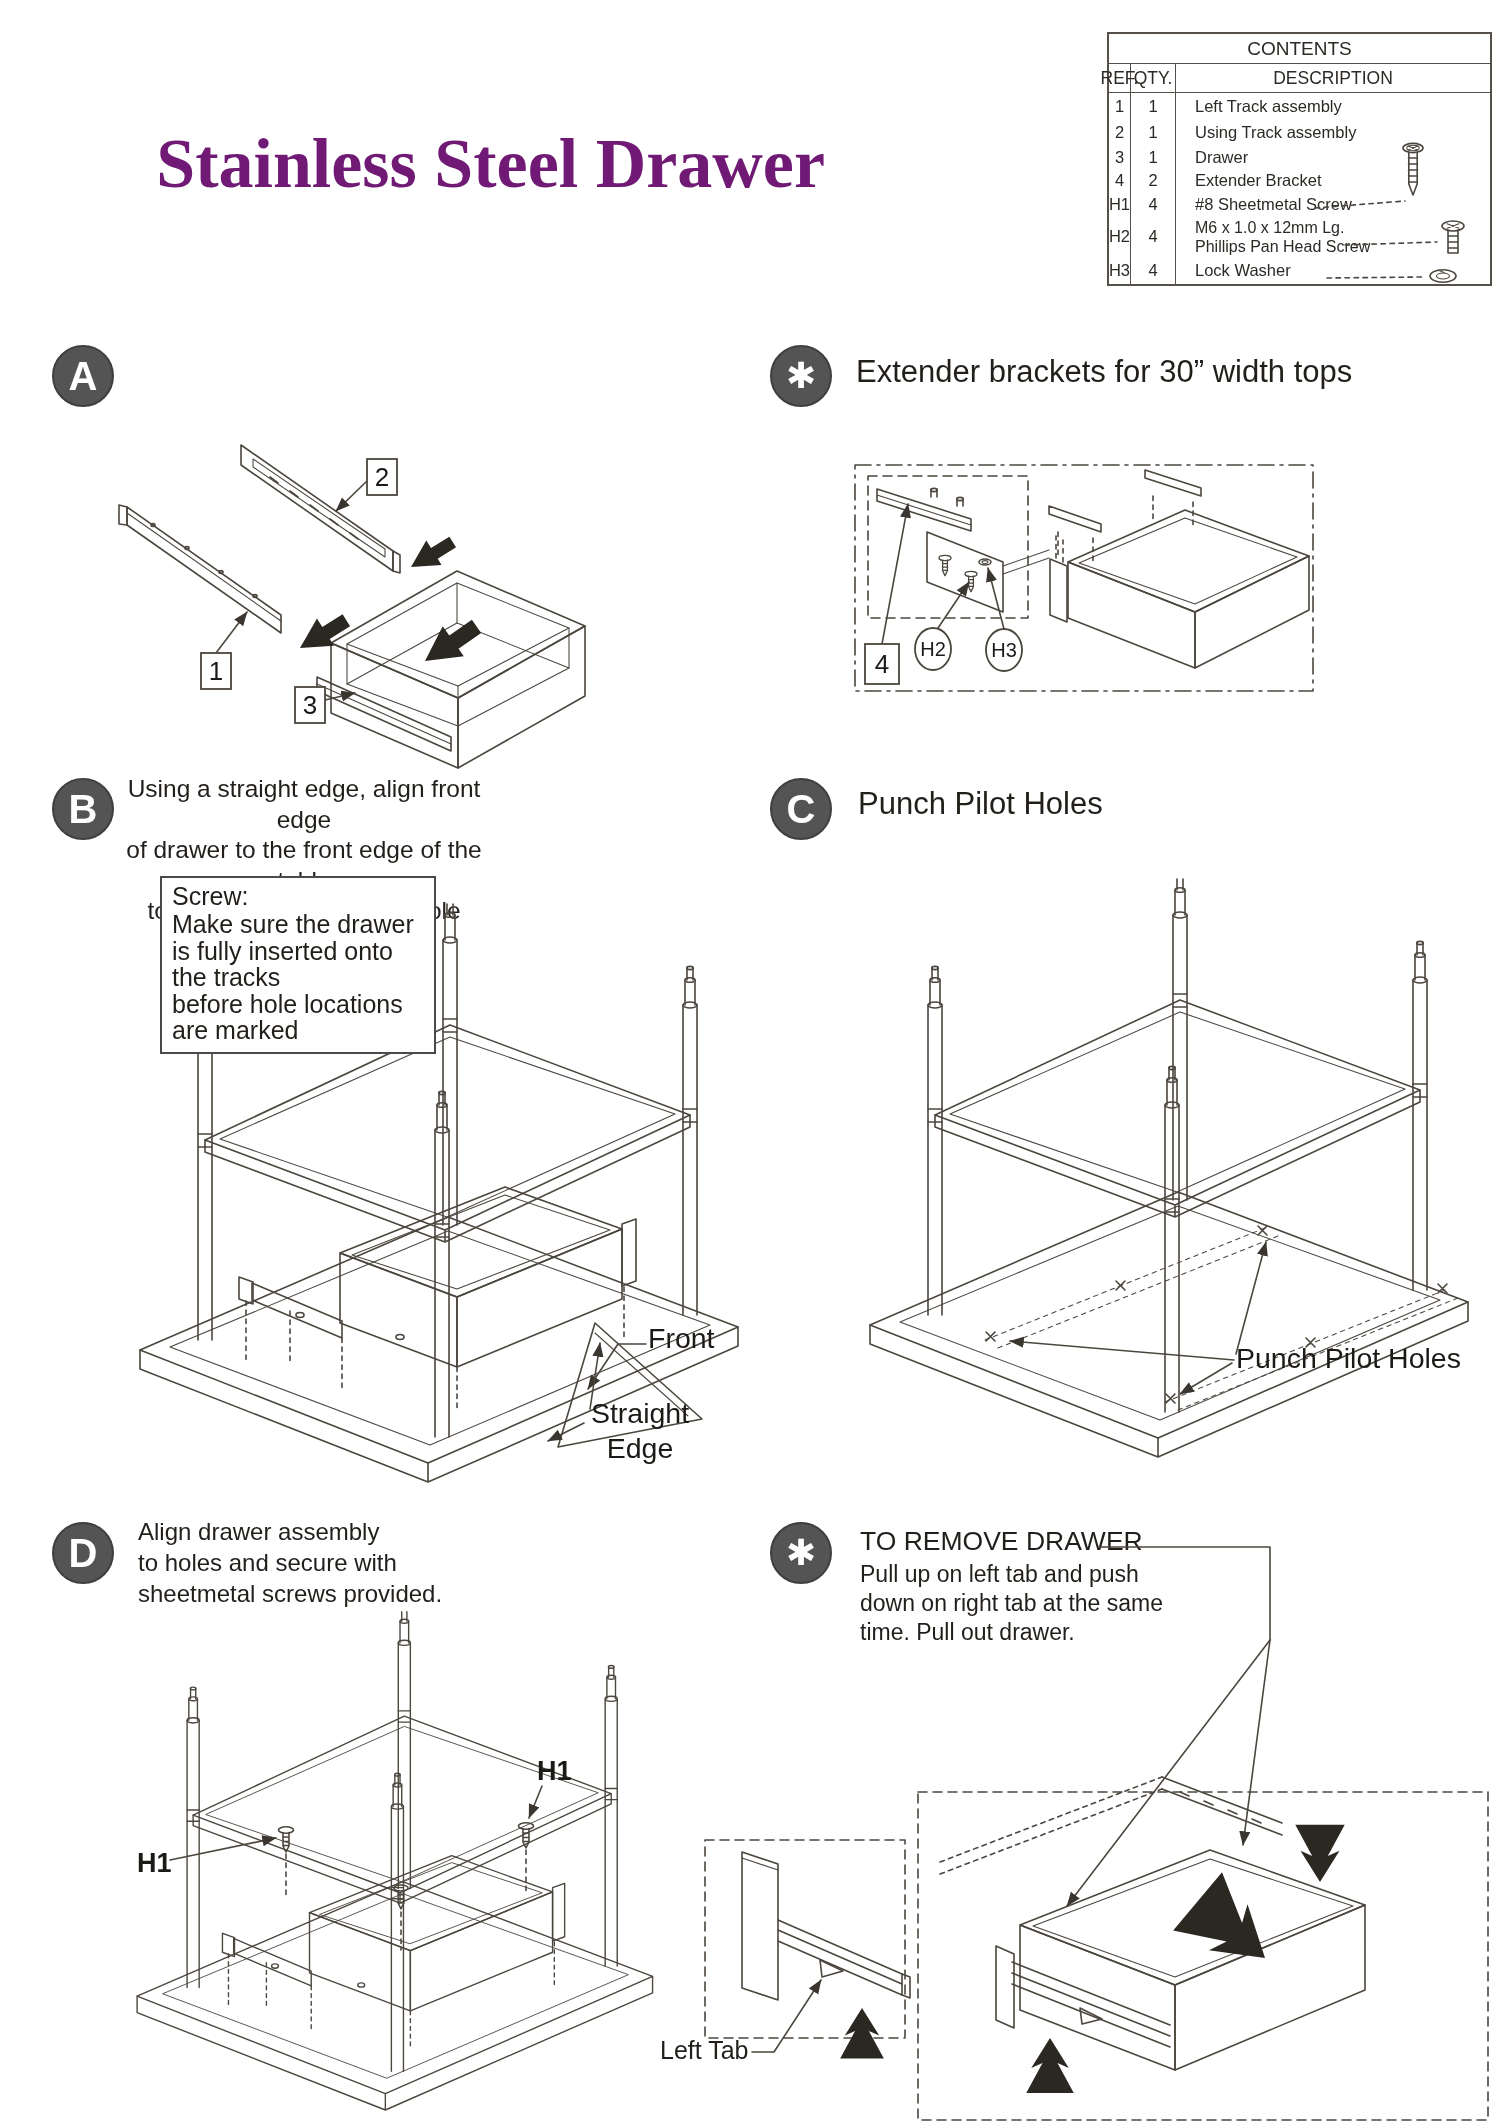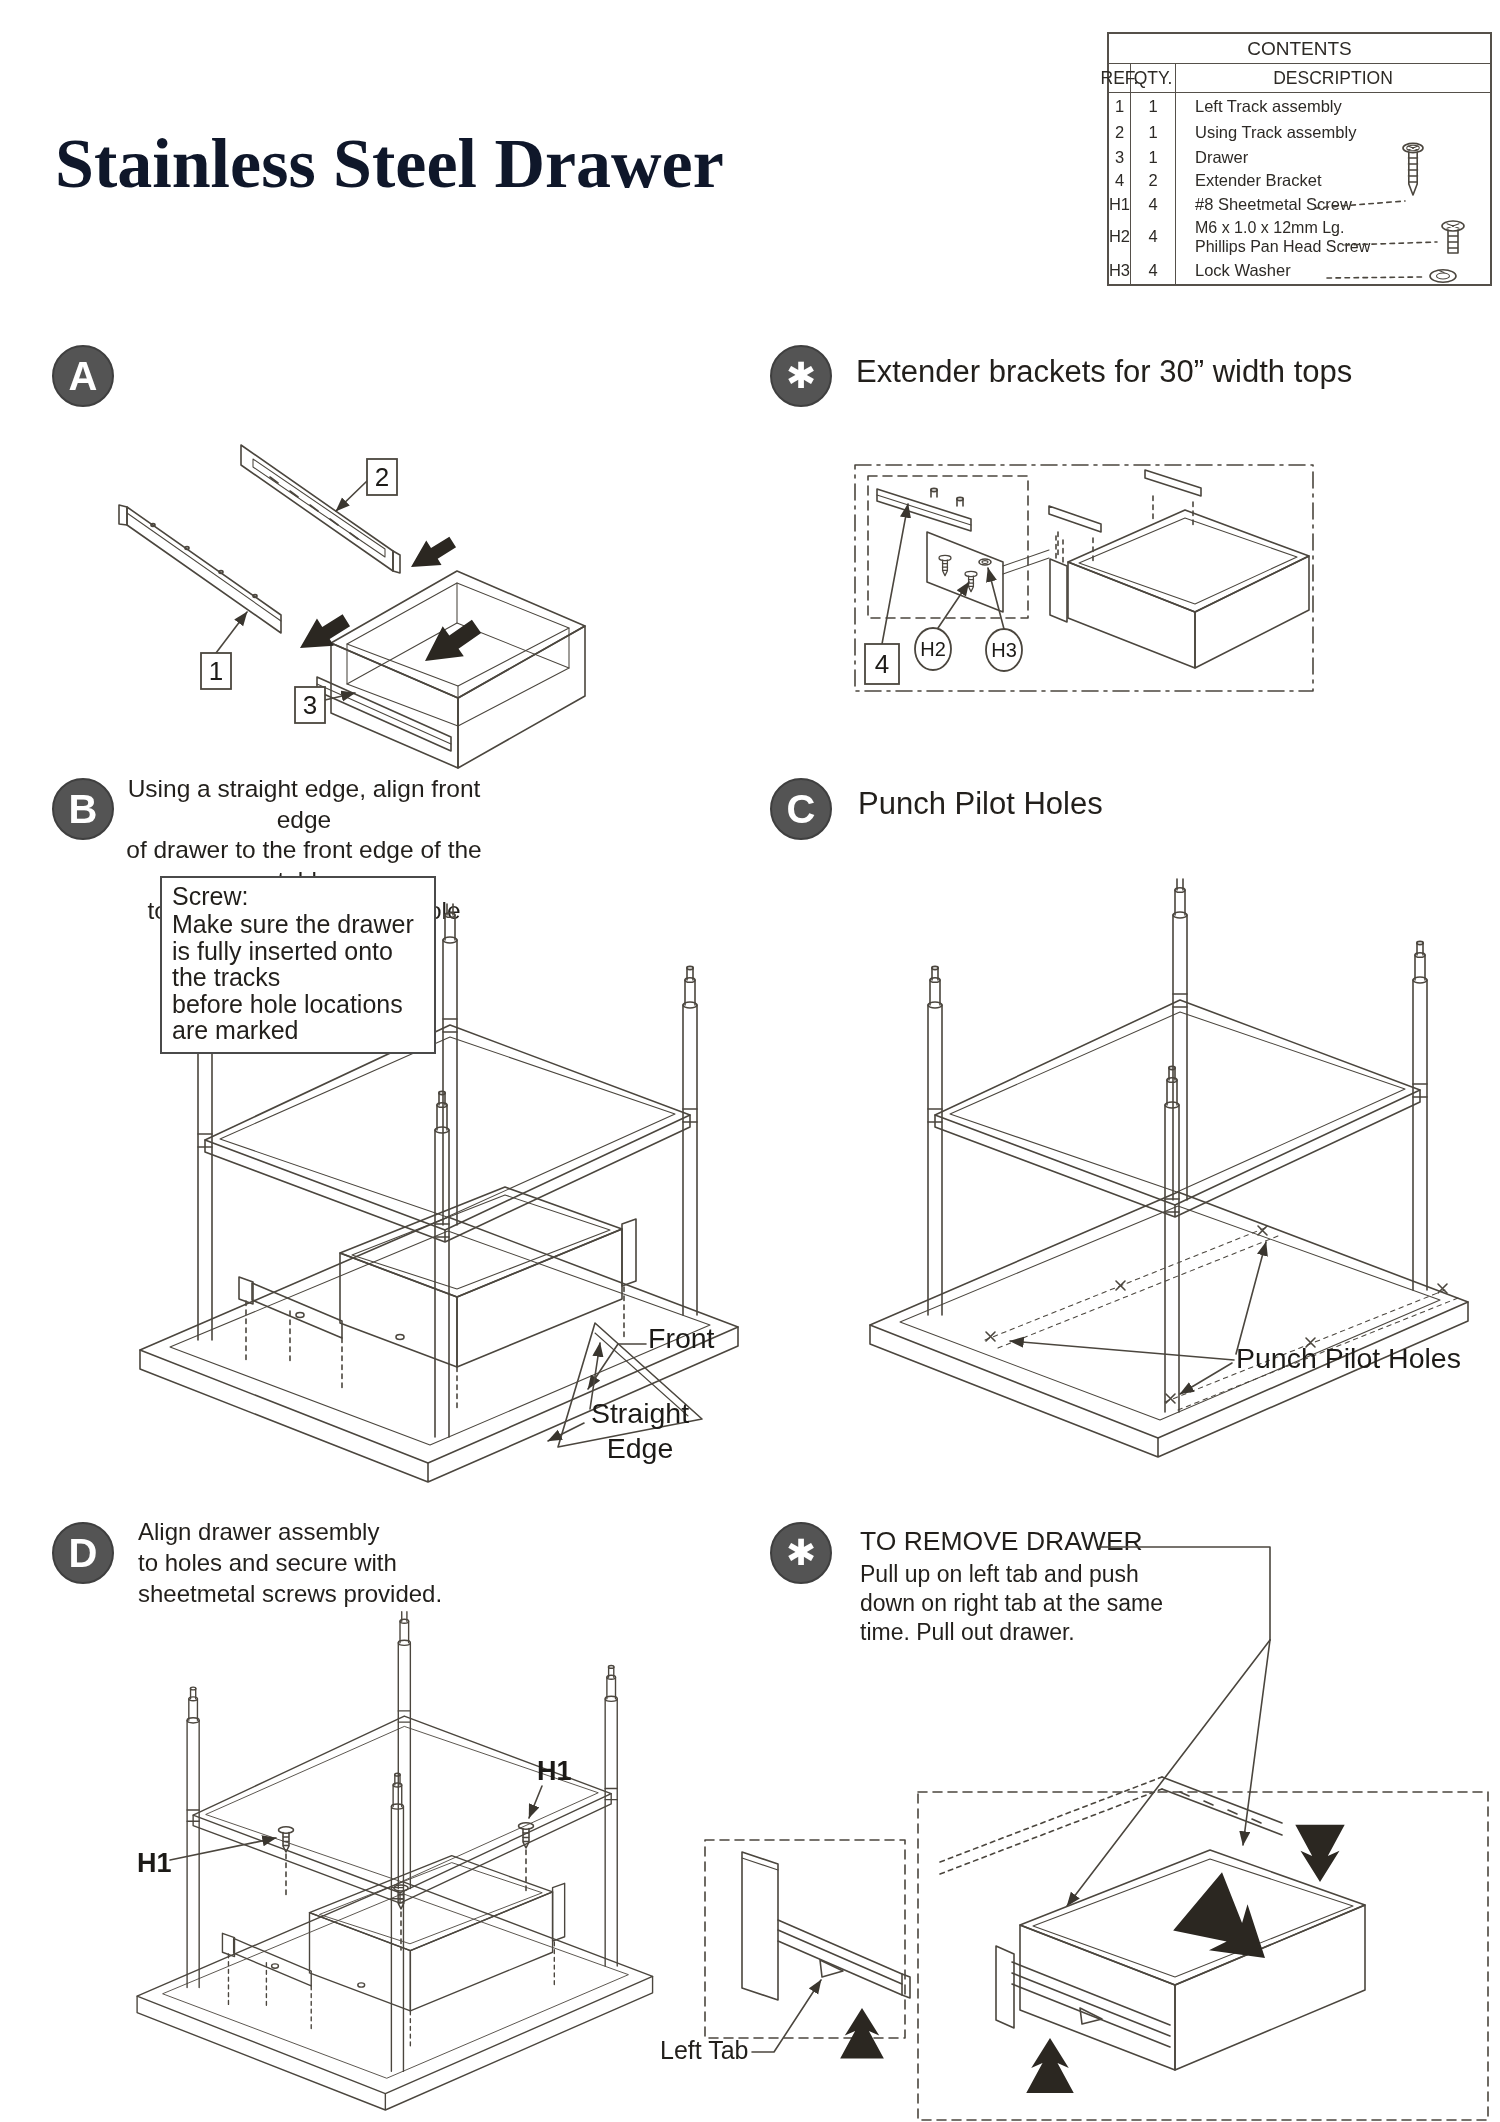--- a/index.html
+++ b/index.html
@@ -6,21 +6,21 @@
   html,body{background:#d9d9d9}
   #page{position:relative;width:1500px;height:2122px;background:#ffffff;
         font-family:"Liberation Sans",sans-serif;color:#221f1b;overflow:hidden}
   .abs{position:absolute}
   .badge{width:62px;height:62px;border-radius:50%;background:#545454;color:#fff;
          display:flex;align-items:center;justify-content:center;
          font-weight:700;font-size:40px;border:2px solid #3f3f3f}
   .badge.star{font-size:36px;font-weight:400}
   .pre{white-space:pre-line}
   .title{font-family:"Liberation Serif",serif;font-weight:700;font-size:70px;
-         line-height:104px;text-align:left;color:#0f172a}
+         line-height:104px;text-align:right;color:#701a75}
   
   .ct{border:2px solid #55504a;font-size:16.5px;color:#2d2a26}
   .ct .trow{display:flex;align-items:center}
   .cell-ref{width:22px;text-align:center;border-right:1.5px solid #55504a;align-self:stretch;
             display:flex;align-items:center;justify-content:center}
   .cell-qty{width:45px;border-right:1.5px solid #55504a;align-self:stretch;
             display:flex;align-items:center;justify-content:center}
   .cell-desc{flex:1;padding-left:19px;line-height:19px}
   
   .ln{fill:none;stroke:#4b463e;stroke-width:1.6;stroke-linejoin:round;stroke-linecap:round}

